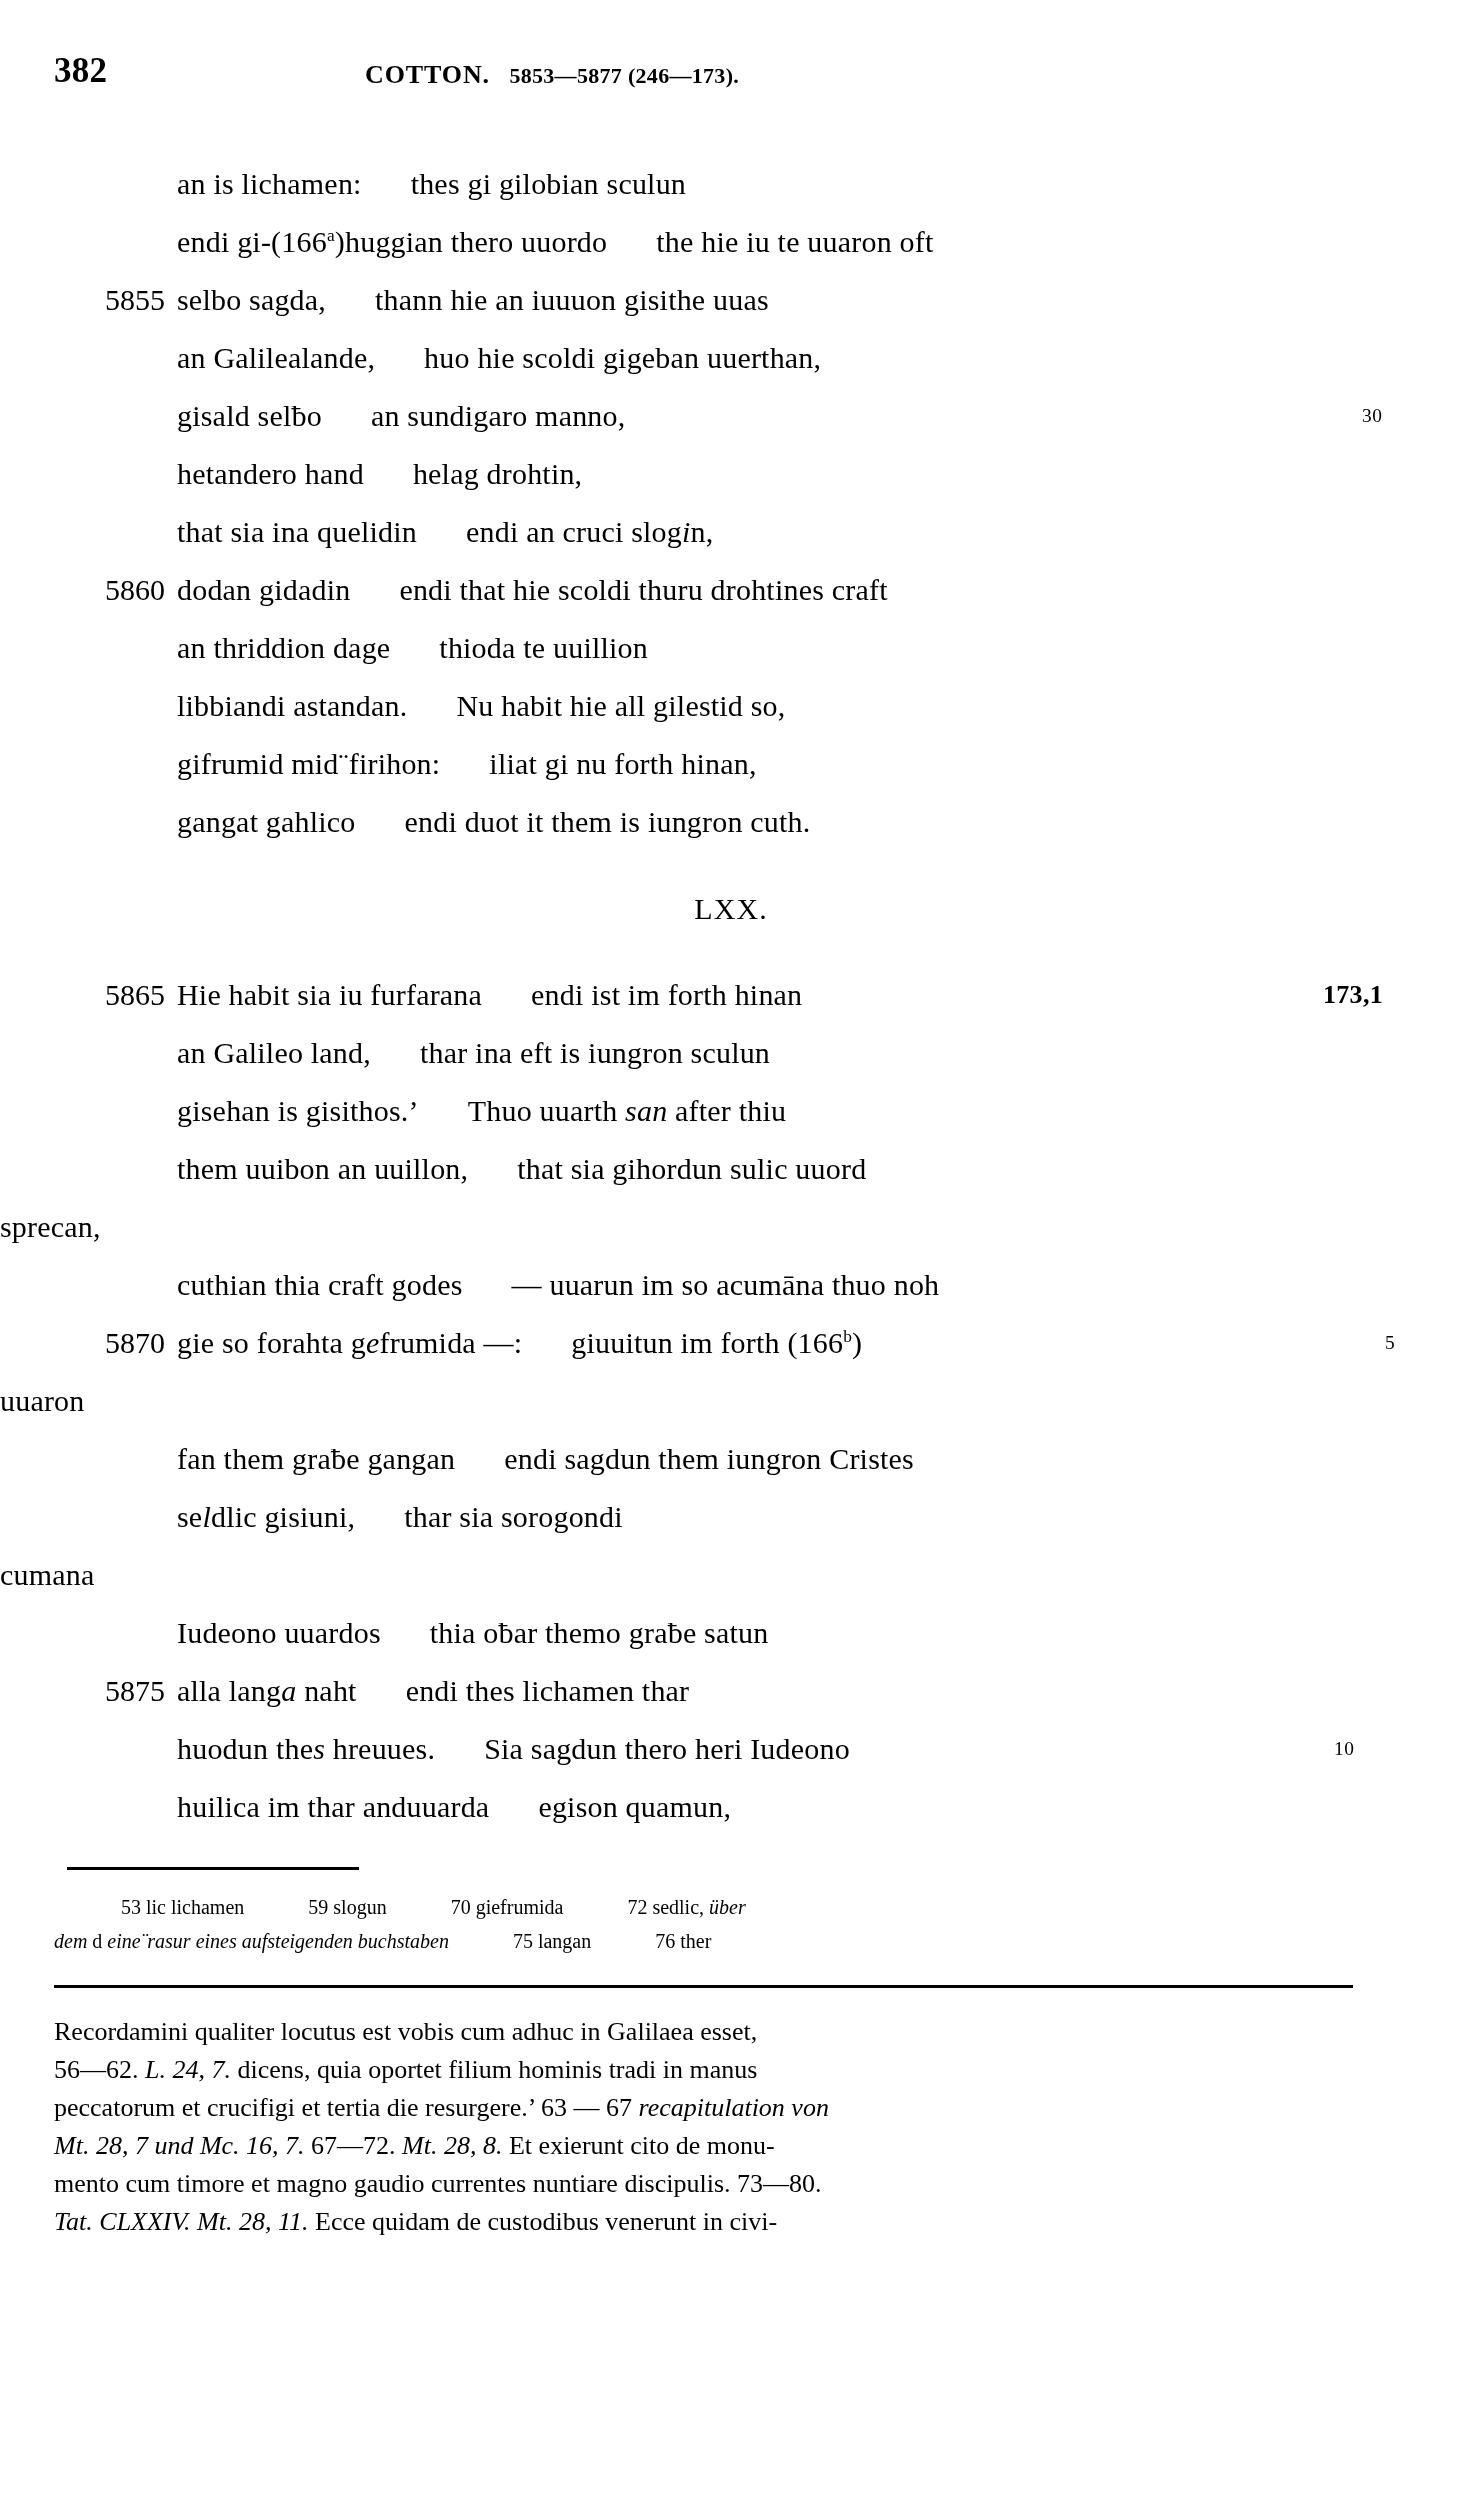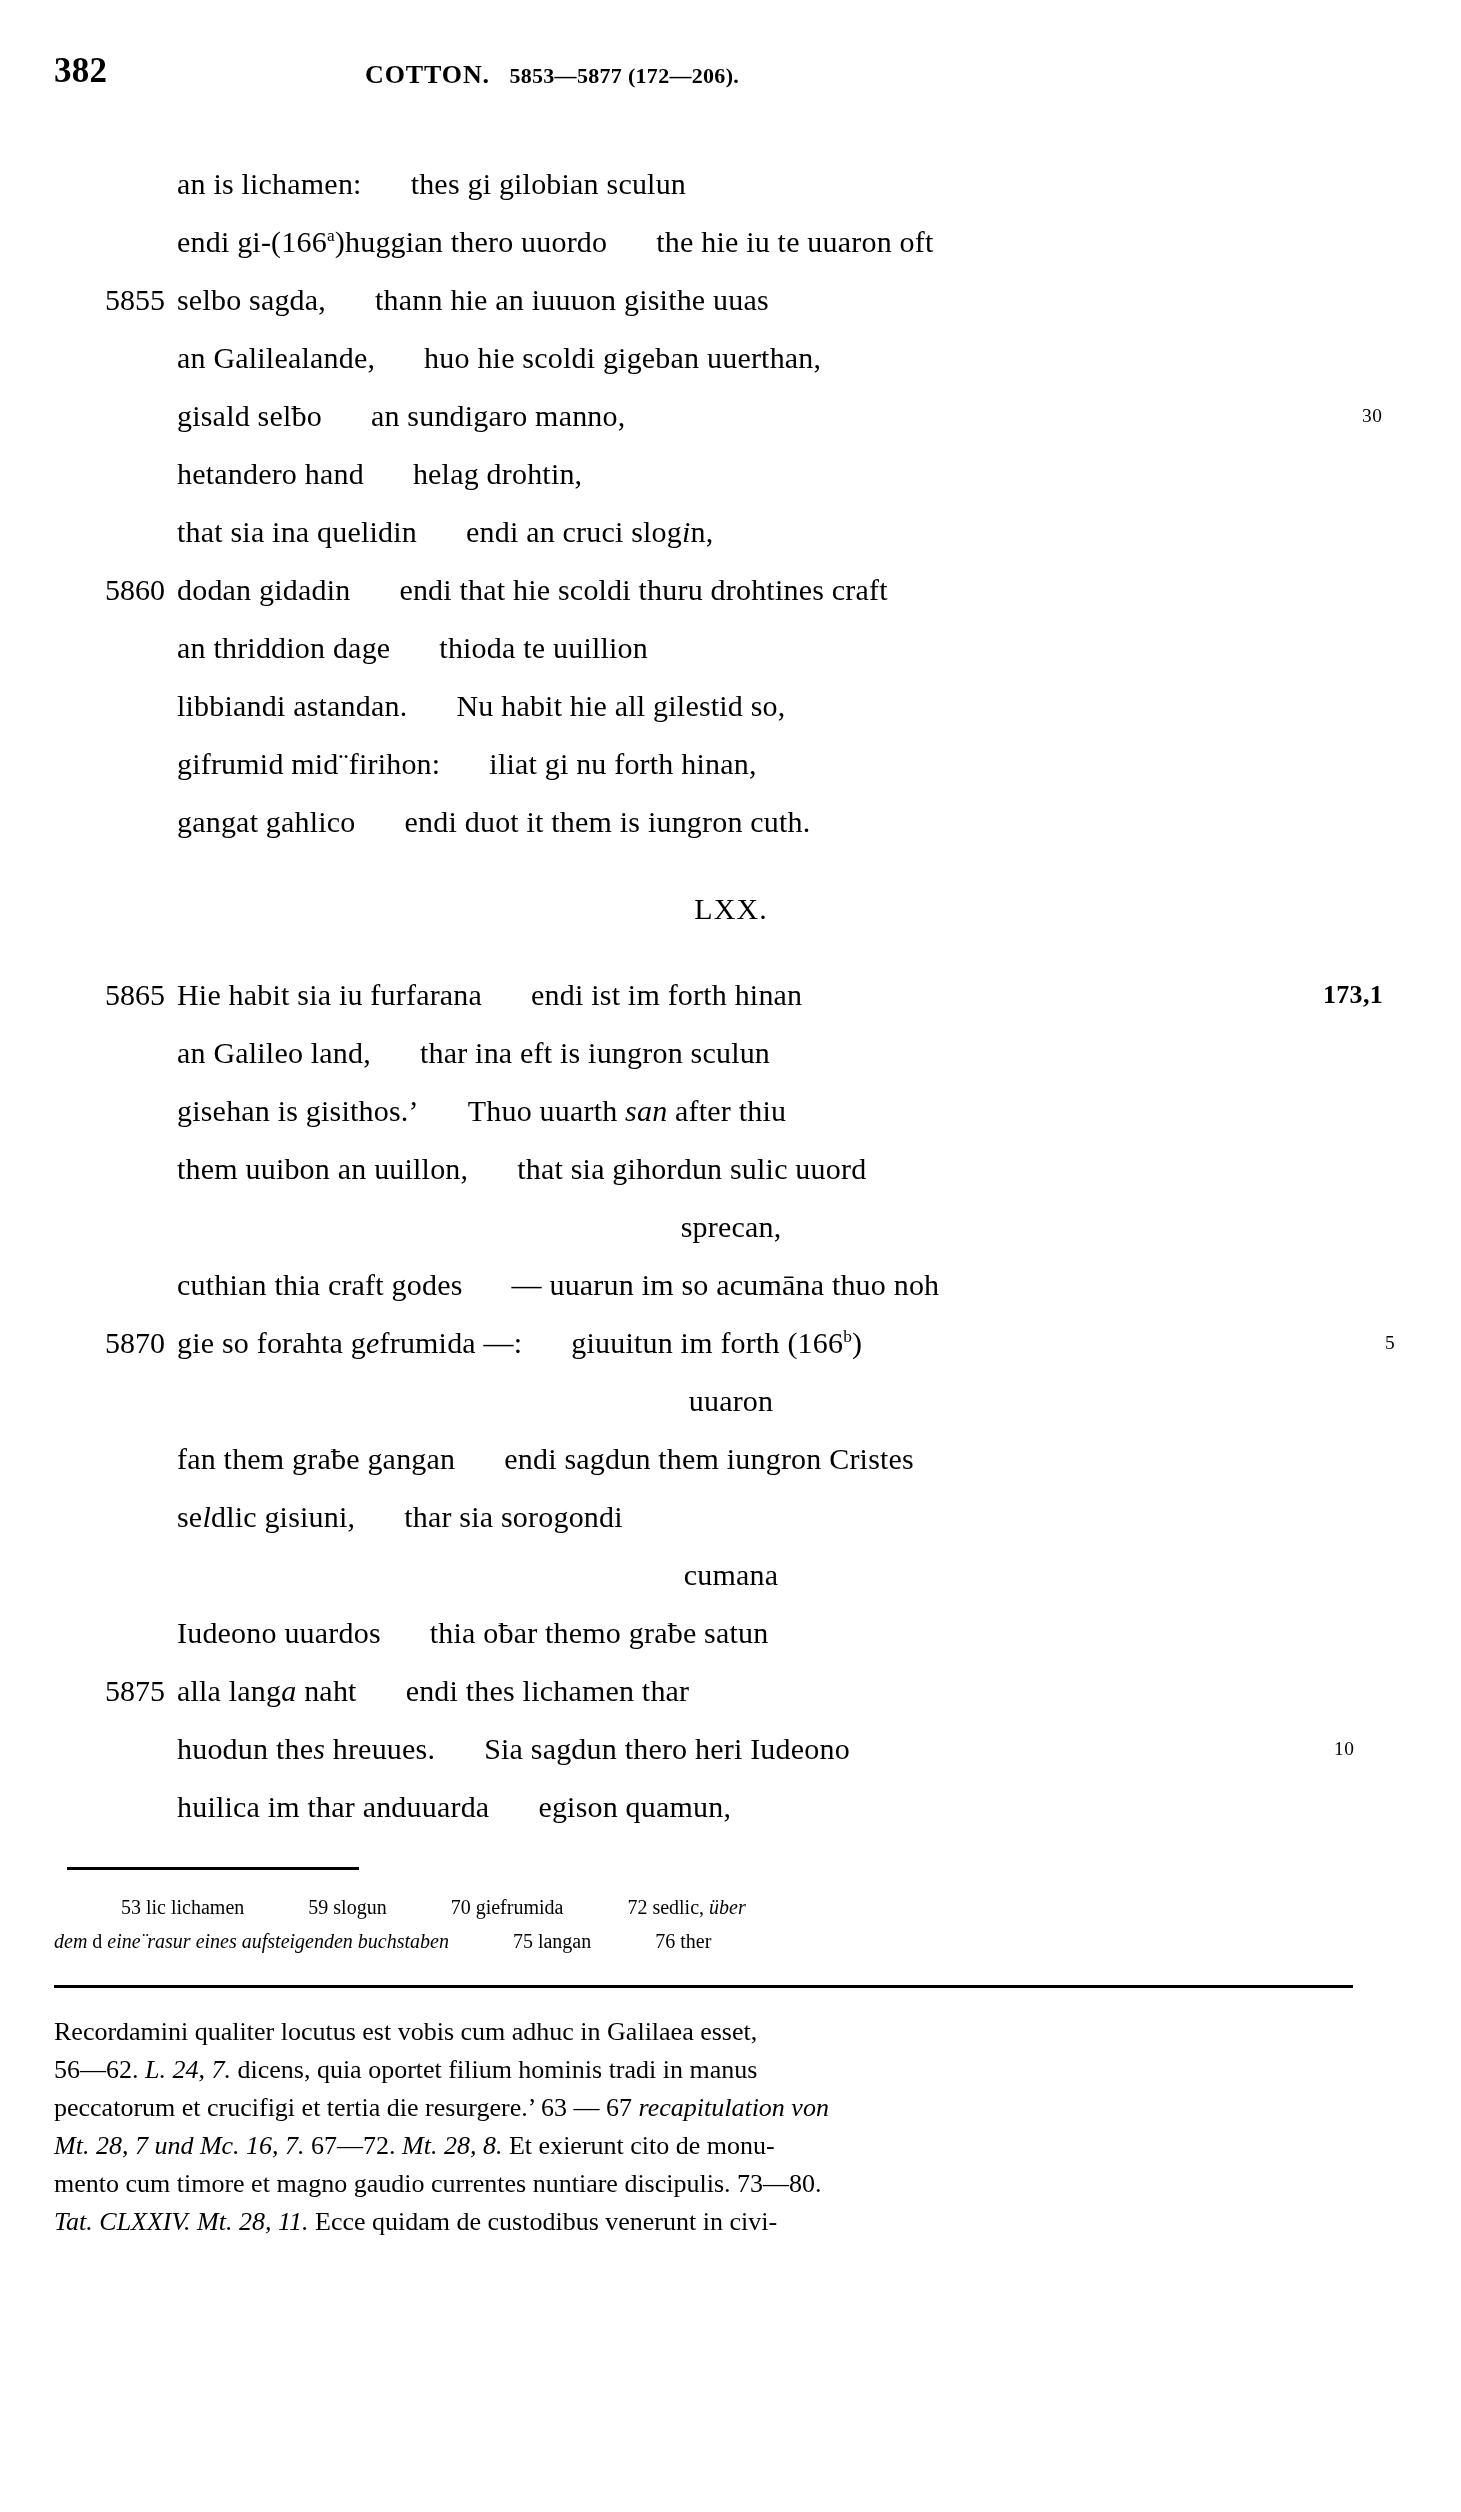--- a/index.html
+++ b/index.html
@@ -74,21 +74,20 @@
     position: absolute;
     left: 177px;
     top: 0;
     font-size: 30px;
     line-height: 58px;
     letter-spacing: 0.2px;
   }
   .vtext.center-run {
     left: 0;
     width: 1462px;
-    text-align: center;
   }
   .margin-num {
     position: absolute;
     top: 0;
     font-size: 19.4px;
     line-height: 58px;
     letter-spacing: 0.6px;
   }
   .margin-num.m30 { left: 1362px; }
   .margin-num.m5  { left: 1385px; }
@@ -162,21 +161,21 @@
   .commentary div { height: 38px; }
 </style>
 </head>
 <body>
 
 <div class="page">
 
   <div class="running-head">
     <div class="folio-number">382</div>
     <div class="head-title">
-      <span>COTTON.</span><span class="gap-s"></span><span class="hd-small">5853—5877 (172—206).</span>
+      <span>COTTON.</span><span class="gap-s"></span><span class="hd-small">5853—5877 (246—173).</span>
     </div>
   </div>
 
   <div class="verse-block" id="vb1">
       <div class="verse-line">
         <span class="vtext">an is lichamen:<span class="gap-l"></span>thes gi gilobian sculun</span>
       </div>
       <div class="verse-line">
         <span class="vtext">endi gi-(166<sup class="fol">a</sup>)huggian thero uuordo<span class="gap-l"></span>the hie iu te uuaron oft</span>
       </div>

